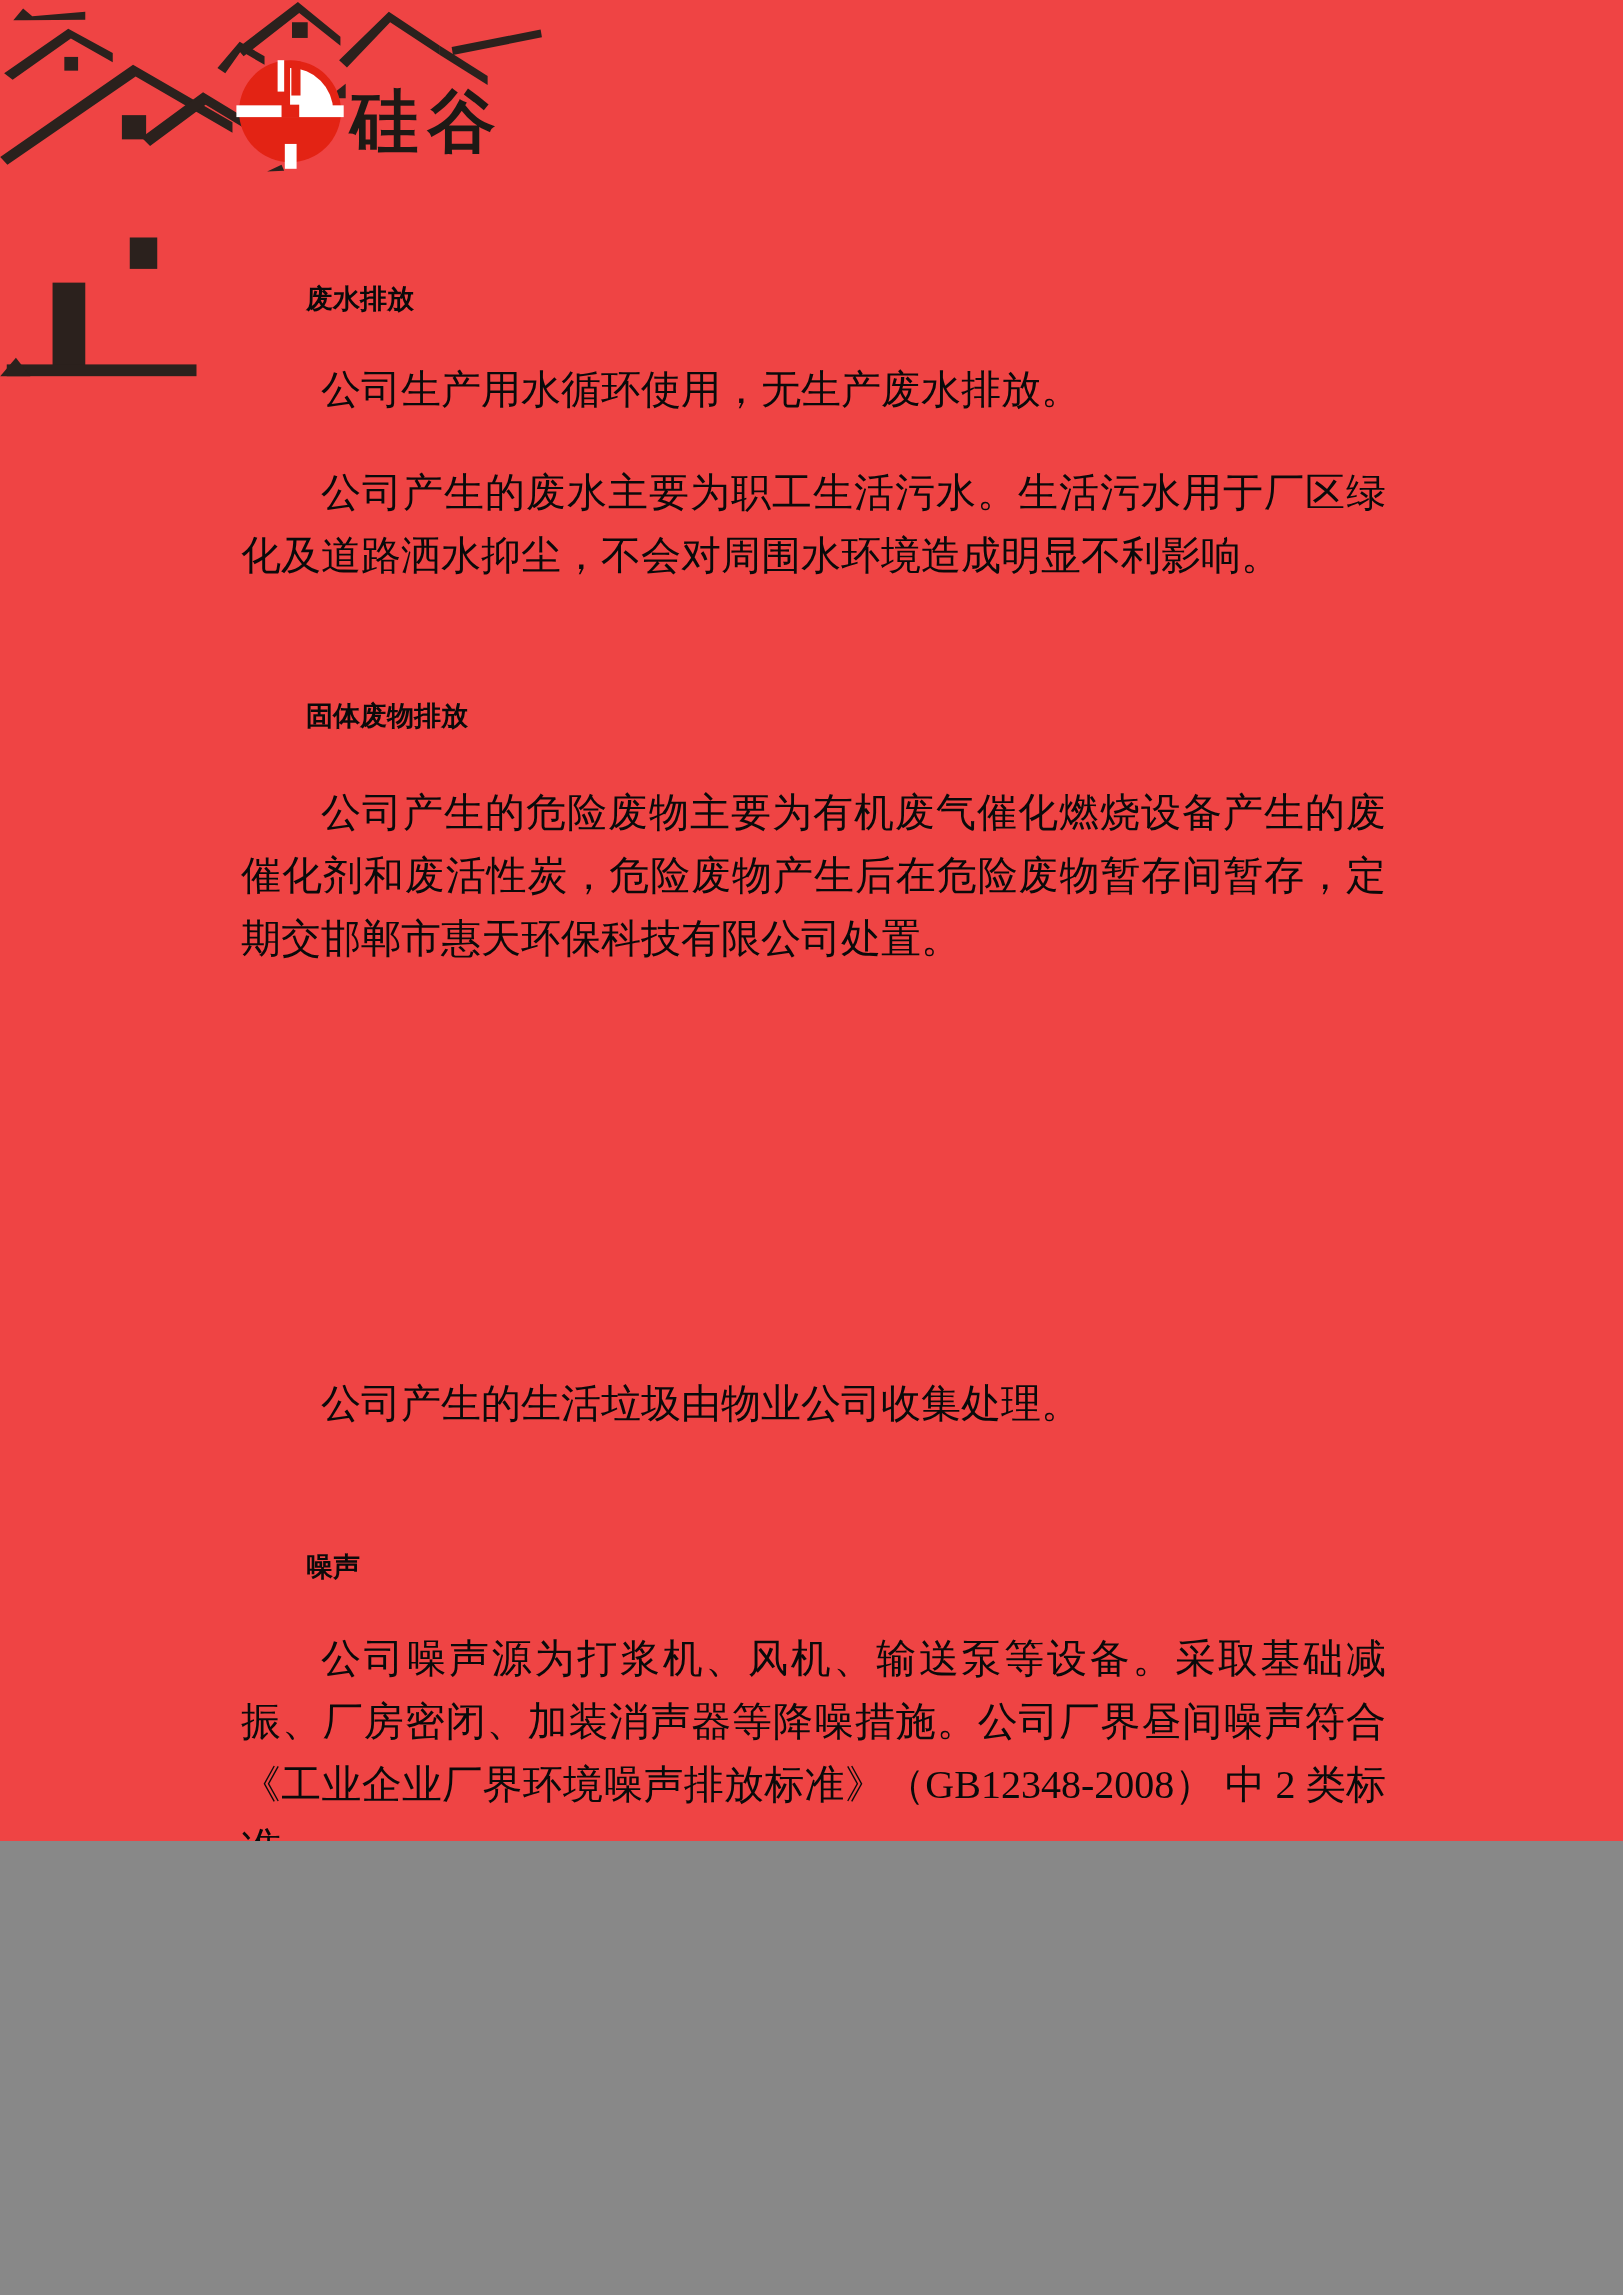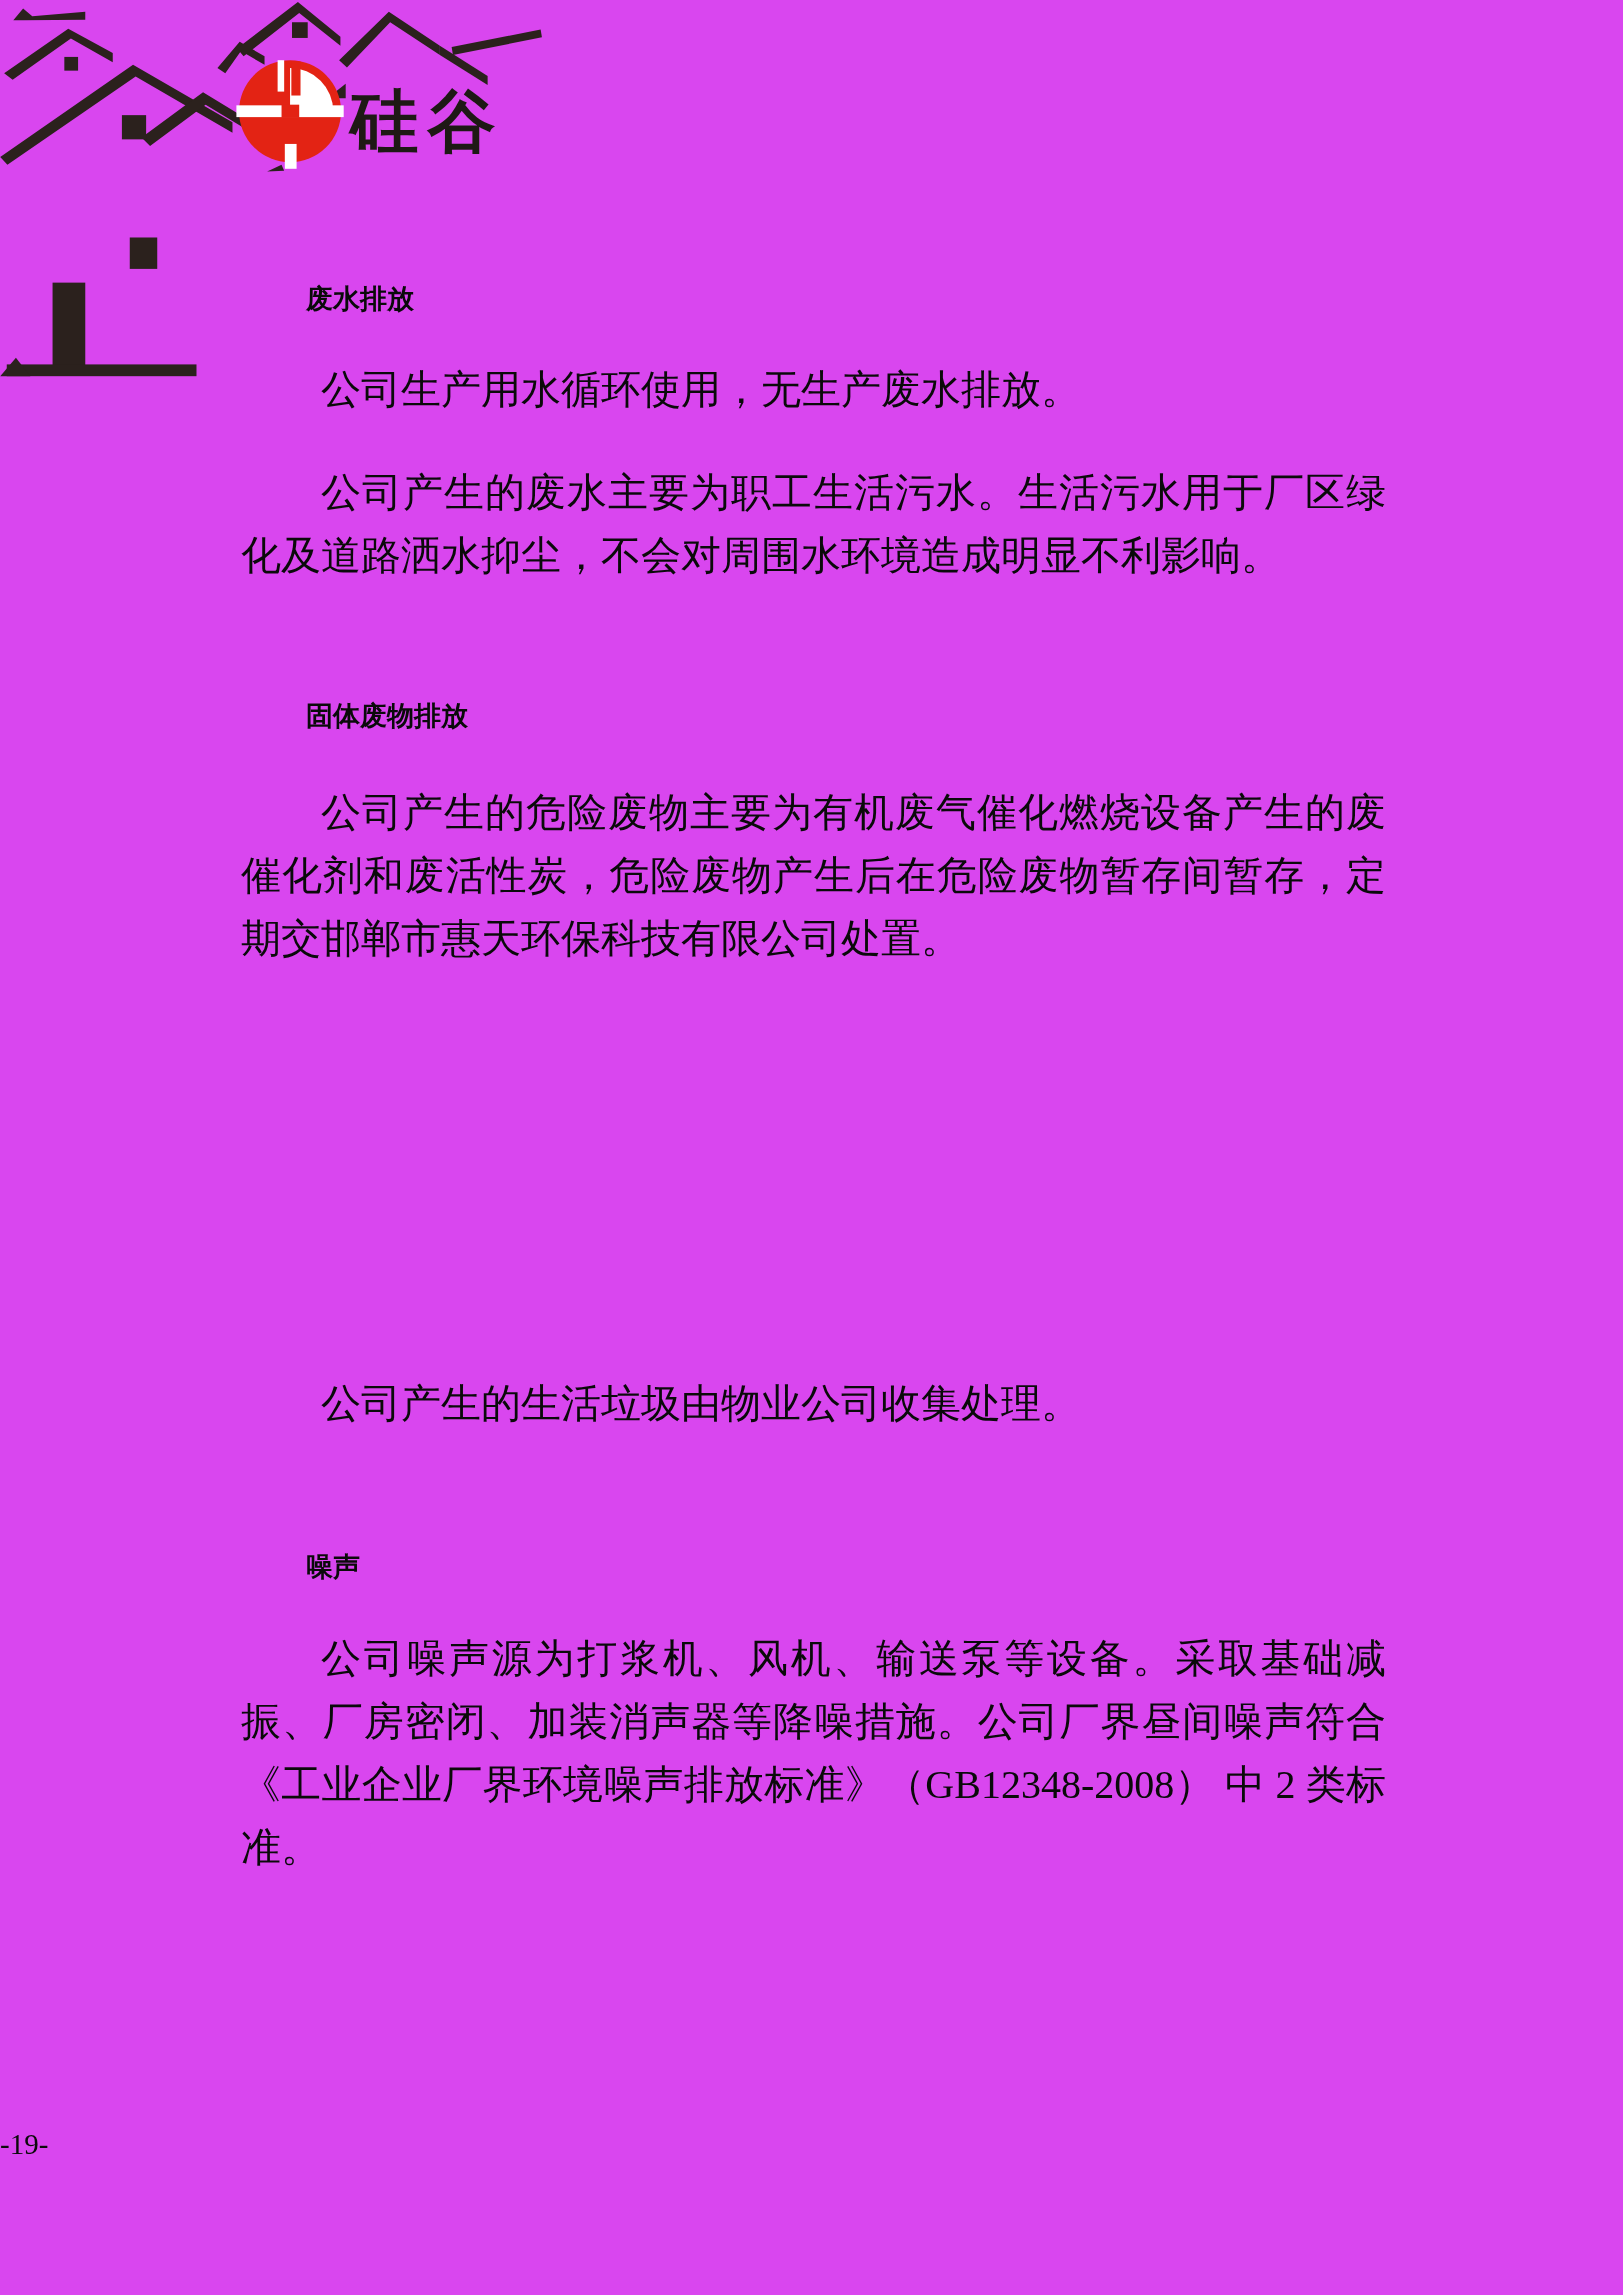--- a/index.html
+++ b/index.html
@@ -1,19 +1,19 @@
 <!DOCTYPE html>
 <html style="font-size:10.5px"><head>
 <meta charset="utf-8">
 <style>
   html,body{margin:0;padding:0;background:#888;}
   .page{
     position:relative;
-    width:1623px;height:2295px;
-    background:#d946ef;
+    width:1623px;height:1841px;
+    background:#ef4444;
     overflow:hidden;
     font-family:"Liberation Serif","DejaVu Serif",serif;
     color:#0a0a0a;
   }
   .logo{position:absolute;left:0;top:0;}
   .sec-heading{
     position:absolute;
     left:306px;
     margin:0;
     font-size:27px;

